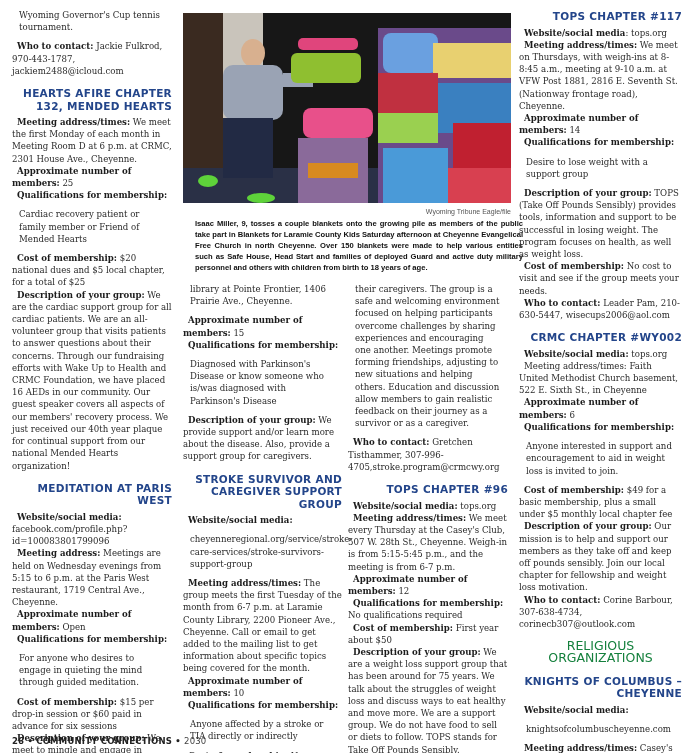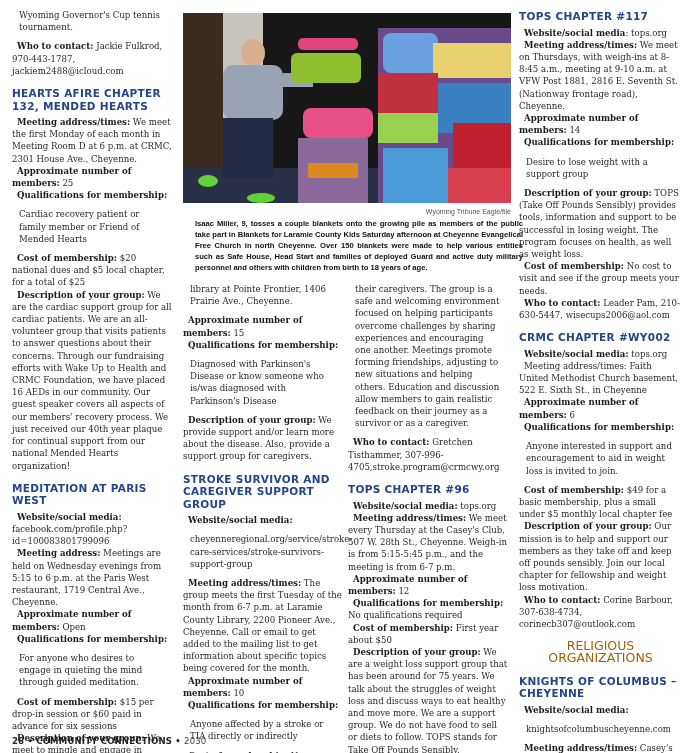--- a/index.html
+++ b/index.html
@@ -7,23 +7,23 @@
          font-family:"DejaVu Serif", serif; color:#2a2a2a; }
   .col { position:absolute; top:0; font-size:8.6px; line-height:12.2px; }
   .col1 { left:12px; width:160px; }
   .col2a { left:183px; width:159px; top:276px; }
   .col3 { left:348px; width:160px; top:276px; }
   .col4 { left:519px; width:163px; }
   p { margin:7px; }
   .it { text-indent:5px; margin:0; }
   b { font-weight:bold; color:#1c1c1c; }
   h3 { font-family:"DejaVu Sans", sans-serif; font-weight:bold; color:#23458a;
-       font-size:10.5px; line-height:12.5px; text-align:left; margin:10px 0 4px 0;
+       font-size:10.5px; line-height:12.5px; text-align:right; margin:10px 0 4px 0;
        letter-spacing:0.3px; }
-  h2 { font-family:"DejaVu Sans", sans-serif; font-weight:normal; color:#a16207;
+  h2 { font-family:"DejaVu Sans", sans-serif; font-weight:normal; color:#15803d;
        font-size:12.5px; text-align:center; margin:10px 0 4px 0; }
   .photo { position:absolute; left:183px; top:13px; width:328px; height:190px;
            background:#1a1a1a; overflow:hidden; }
   .credit { position:absolute; left:183px; top:208px; width:328px; text-align:right;
             font-family:"Liberation Sans", sans-serif; font-size:7px; color:#555; }
   .caption { position:absolute; left:195px; top:218px; width:328px;
              font-family:"Liberation Sans", sans-serif; font-weight:bold;
              font-size:7.6px; line-height:11px; color:#111; text-align:justify; }
   .footer { position:absolute; left:12px; top:736px; font-family:"DejaVu Sans", sans-serif;
             font-size:8.5px; font-weight:bold; color:#222; letter-spacing:0.2px; }

